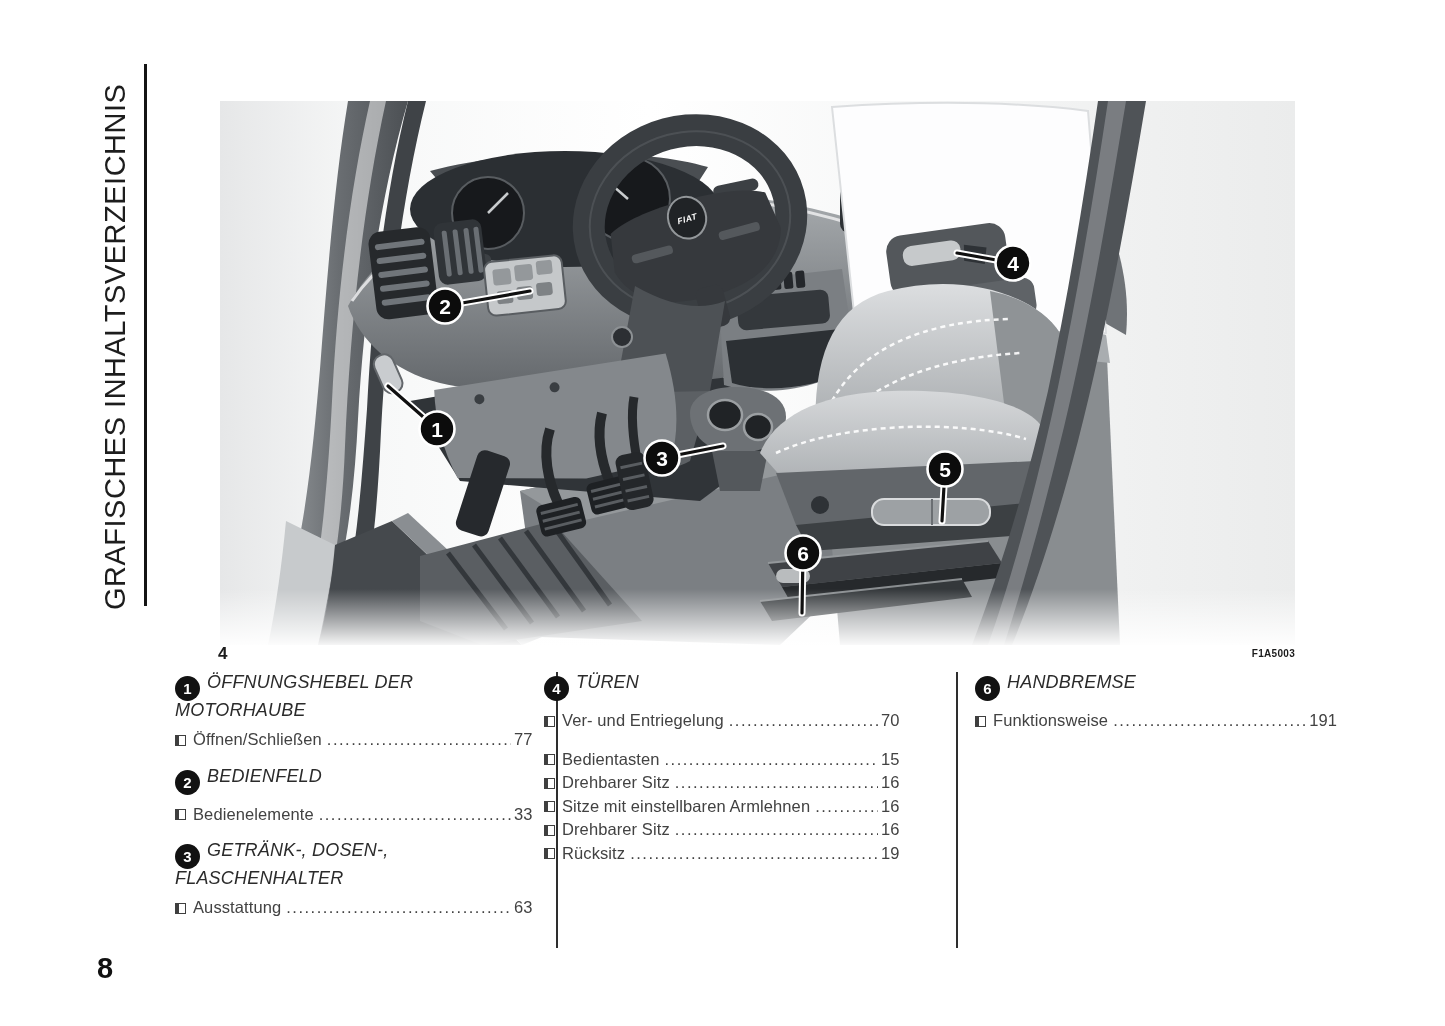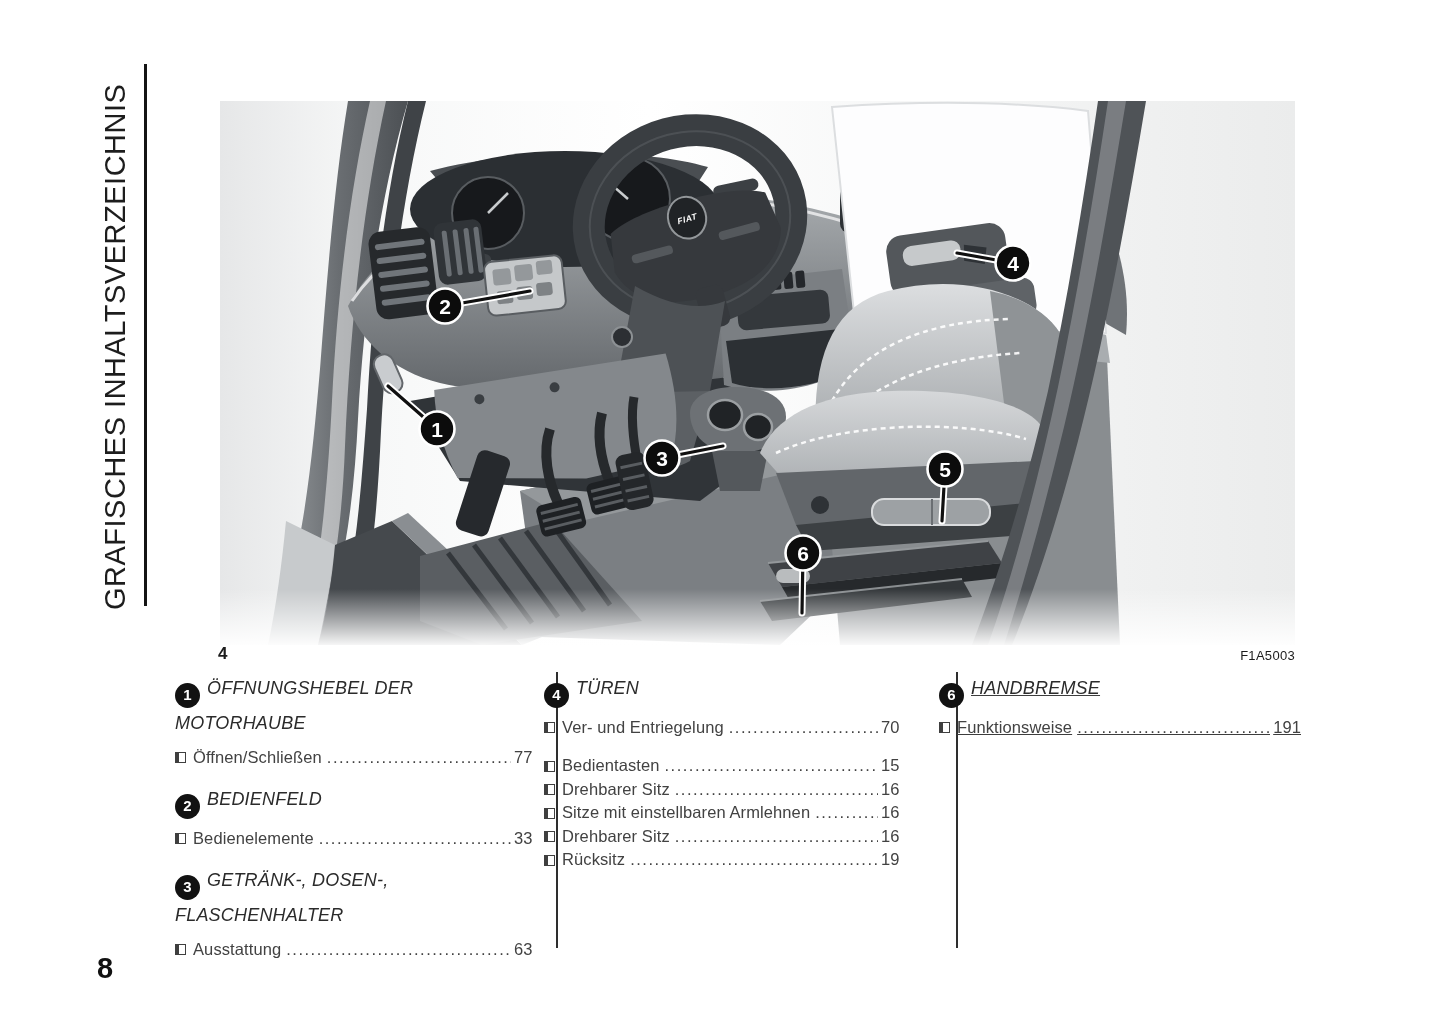--- a/index.html
+++ b/index.html
@@ -34,36 +34,36 @@
 
   
   .figure-box { position:absolute; left:220px; top:101px; width:1075px; height:544px; }
   .figure-box svg { display:block; width:100%; height:100%; }
 
   .figure-caption-row {
     position:absolute; left:218px; top:644px; width:1077px; height:20px;
     display:flex; justify-content:space-between; align-items:flex-start;
   }
   .fig-num { font-size:17px; font-weight:600; color:#1c1c1c; }
-  .fig-code { font-size:13px; font-weight:400; letter-spacing:0.3px; color:#1c1c1c; padding-top:4px; }
+  .fig-code { font-size:10px; font-weight:700; letter-spacing:0.3px; color:#1c1c1c; padding-top:4px; }
 
   
   .toc-col { position:absolute; top:673px; }
   .toc-col-1 { left:175px; width:366px; }
   .toc-col-2 { left:544px; width:364px; }
-  .toc-col-3 { left:939px; width:362px;text-decoration:underline; }
+  .toc-col-3 { left:975px; width:362px; }
   .toc-sep {
     position:absolute; top:672px; width:2px; height:276px; background:#2e2e2e;
   }
   .toc-sep-1 { left:556px; }
   .toc-sep-2 { left:956px; }
 
   .toc-heading {
     font-size:18px; font-style:italic; font-weight:400;
-    color:#2b2b2b; line-height:30px; letter-spacing:0.2px;
+    color:#2b2b2b; line-height:19px; letter-spacing:0.2px;
     margin:0 0 8px 0;
   }
   .num-badge {
     display:inline-flex; align-items:center; justify-content:center;
     width:25px; height:25px; border-radius:50%;
     background:#121212; color:#ffffff;
     font-size:15px; font-weight:700; font-style:normal;
     vertical-align:-6px; margin-right:7px;
   }
   .toc-items { list-style:none; margin:0 0 15px 0; }

